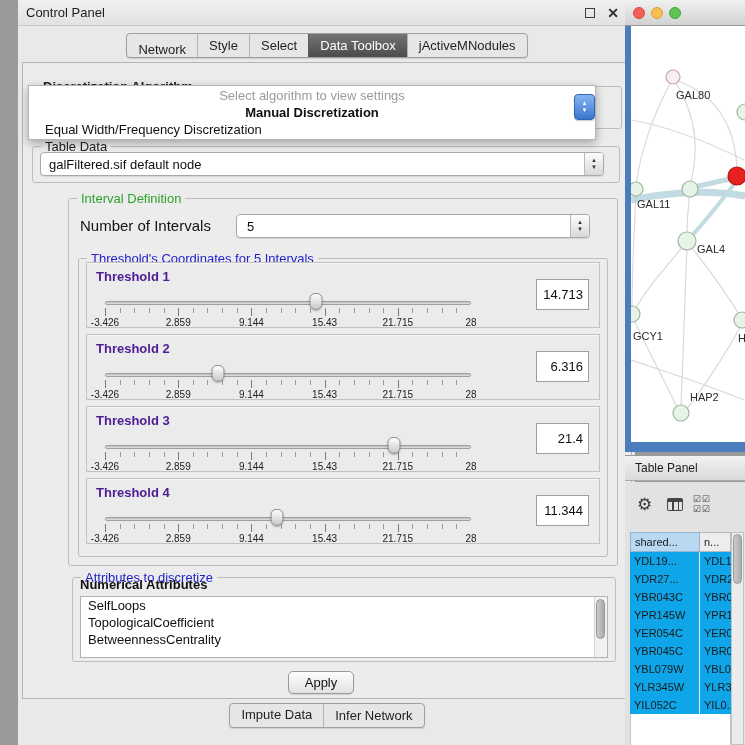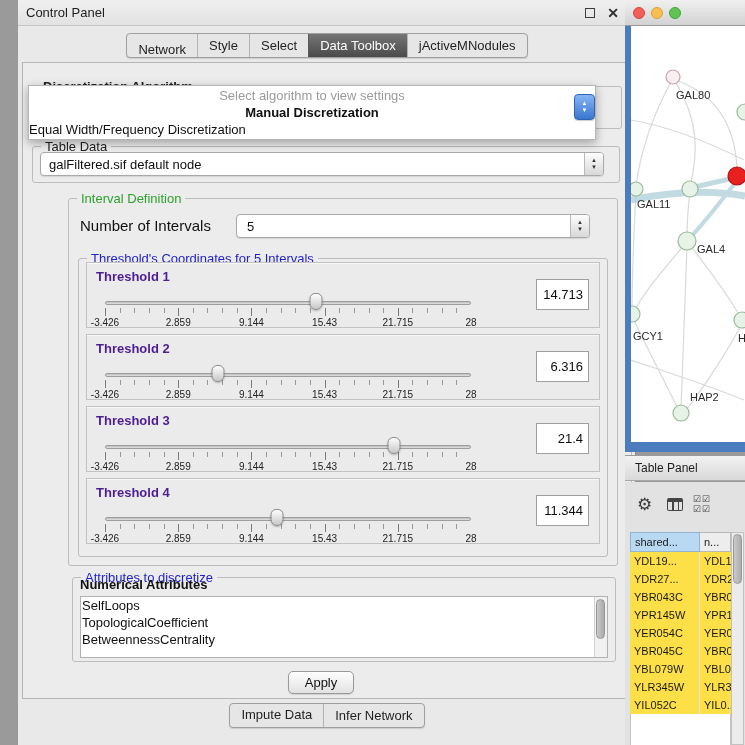--- a/index.html
+++ b/index.html
@@ -25,21 +25,21 @@
   fieldset { position:absolute; border:1px solid #bdbdbd; border-radius:3px; background:transparent; }
   legend { font-size:13px; color:#222; padding:0 4px; margin-left:8px; white-space:nowrap; }
   legend.bold { font-weight:bold; }
   legend.green { color:#2ea12e; }
   legend.blue { color:#2222cc; }
 
   .algo-fieldset { left:12px; top:79px; width:592px; height:50px; }
 
   
   .algo-popup { position:absolute; left:10px; top:85px; width:568px; z-index:50; background:#fff; border:1px solid #b5b5b5; box-shadow:0 3px 9px rgba(0,0,0,.32); padding:1px 0; }
-  .popup-row { font-size:13px; height:17px; line-height:17px; padding:0 0; color:#101010; white-space:nowrap; overflow:hidden; }
+  .popup-row { font-size:13px; height:17px; line-height:17px; padding:0 16px; color:#101010; white-space:nowrap; overflow:hidden; }
   .popup-placeholder { color:#9b9b9b; text-align:center; }
   .popup-bold { font-weight:bold;text-align:center; }
 
   .algo-stepper { position:absolute; left:556px; top:94px; width:21px; height:26px; z-index:60; border-radius:4px; background:linear-gradient(#86b5f2,#3a76cf); border:1px solid #2f63b4; display:flex; flex-direction:column; align-items:center; justify-content:center; box-shadow:0 1px 1px rgba(0,0,0,.2); }
   .algo-stepper span { font-size:6px; color:#fff; line-height:1.25; }
 
   .tabledata-fieldset { left:14px; top:139px; width:588px; height:44px; }
 
   .combo { position:absolute; background:#fff; border:1px solid #a9a9a9; border-radius:4px; display:flex; align-items:center; box-shadow:0 1px 1px rgba(0,0,0,.1); }
   .combo .ctext { flex:1; font-size:13px; padding-left:8px; color:#0e0e0e; white-space:nowrap; overflow:hidden; }
@@ -59,21 +59,21 @@
   .th-thumb { position:absolute; top:4px; width:13px; height:17px; background:linear-gradient(#fdfdfd,#c8c8c8); border:1px solid #8d8d8d; border-radius:6px 6px 7px 7px; transform:translateX(-50%); box-shadow:0 1px 2px rgba(0,0,0,.25); }
   .th-ticks { position:absolute; left:0; right:0; top:19px; height:5px; background:repeating-linear-gradient(to right,#979797 0 1px,transparent 1px 14.64px); }
   .th-ticks2 { position:absolute; left:0; right:0; top:19px; height:8px; background:repeating-linear-gradient(to right,#7c7c7c 0 1px,transparent 1px 73.2px); }
   .th-scale { position:absolute; left:0; right:0; top:28px; height:12px; }
   .th-scale span { position:absolute; transform:translateX(-50%); font-size:10px; color:#222; white-space:nowrap; }
   .th-value { position:absolute; right:10px; top:16px; width:53px; height:31px; background:#fff; border:1px solid #9e9e9e; font-size:13px; text-align:right; padding:0 5px; font-family:"Liberation Sans",sans-serif; color:#0e0e0e; }
 
   .attributes-fieldset { left:54px; top:570px; width:544px; height:92px; }
   .numattr-label { position:absolute; left:62px; top:577px; font-size:13px; font-weight:bold; color:#111; }
   .listbox { position:absolute; left:62px; top:596px; width:528px; height:62px; background:#fff; border:1px solid #b2b2b2; overflow:hidden; }
-  .litem { font-size:13px; height:17px; line-height:17px; padding-left:1px; color:#101010; white-space:nowrap; }
+  .litem { font-size:13px; height:17px; line-height:17px; padding-left:7px; color:#101010; white-space:nowrap; }
   .lscroll { position:absolute; right:0; top:0; bottom:0; width:13px; background:#f1f1f1; border-left:1px solid #d2d2d2; }
   .lthumb { position:absolute; left:1px; top:2px; width:9px; height:40px; background:linear-gradient(90deg,#cbcbcb,#a9a9a9); border:1px solid #979797; border-radius:5px; }
 
   .apply-button { position:absolute; left:270px; top:671px; width:66px; height:23px; border:1px solid #999; border-radius:5px; background:linear-gradient(#fefefe,#e2e2e2); font-size:13px; color:#111; text-align:center; line-height:21px; box-shadow:0 1px 1px rgba(0,0,0,.12); }
 
   
   .network-window { position:absolute; left:625px; top:0; width:120px; height:452px; background:#4b7cbe; }
   .nw-titlebar { position:absolute; left:0; top:0; width:100%; height:26px; background:linear-gradient(#f0f0f0,#d2d2d2); border-bottom:1px solid #97979a; }
   .light { position:absolute; top:7px; width:12px; height:12px; border-radius:50%; }
   .light.red { left:8px; background:#f25f58; border:1px solid #d6453e; }
@@ -88,21 +88,21 @@
   .gear-icon { position:absolute; left:12px; top:0px; font-size:17px; color:#3a3a3a; }
   .cols-icon { position:absolute; left:42px; top:4px; width:16px; height:13px; border:1.5px solid #454545; border-top-width:4px; border-radius:2px; }
   .cols-icon i { position:absolute; top:0; bottom:0; width:1.5px; background:#454545; }
   .checks { position:absolute; left:68px; top:0px; width:28px; font-size:9px; line-height:10px; color:#444; letter-spacing:1px; }
   .tp-tablebg { position:absolute; left:5px; top:50px; width:101px; bottom:0; background:#fff; border:1px solid #c4c4c4; border-bottom:none; }
   .tp-table { position:absolute; left:5px; top:50px; width:101px; font-size:11px; }
   .tp-hrow { display:flex; height:20px; }
   .tp-hcell { line-height:19px; padding-left:4px; overflow:hidden; white-space:nowrap; font-size:11px; color:#1c1c1c; }
   .tp-hcell.c1 { width:70px; background:#b9d9f3; border:1px solid #90b4d2; }
   .tp-hcell.c2 { width:31px; background:#ededed; border:1px solid #b8b8b8; border-left:none; }
-  .tp-row { display:flex; height:18px; background:#fde047; }
+  .tp-row { display:flex; height:18px; background:#0ea5e9; }
   .tp-cell { line-height:18px; padding-left:4px; overflow:hidden; white-space:nowrap; color:#1a1a1a; }
   .tp-cell.c1 { width:70px; border-right:1px solid #e8e8e8; }
   .tp-cell.c2 { width:31px; }
   .tp-scroll { position:absolute; left:106px; top:50px; width:13px; bottom:0; background:#ececec; border:1px solid #c2c2c2; }
   .tp-sthumb { margin:1px; height:50px; background:linear-gradient(90deg,#cacaca,#acacac); border:1px solid #9a9a9a; border-radius:5px; }
 </style>
 </head>
 <body>
 
 <div class="desktop">

